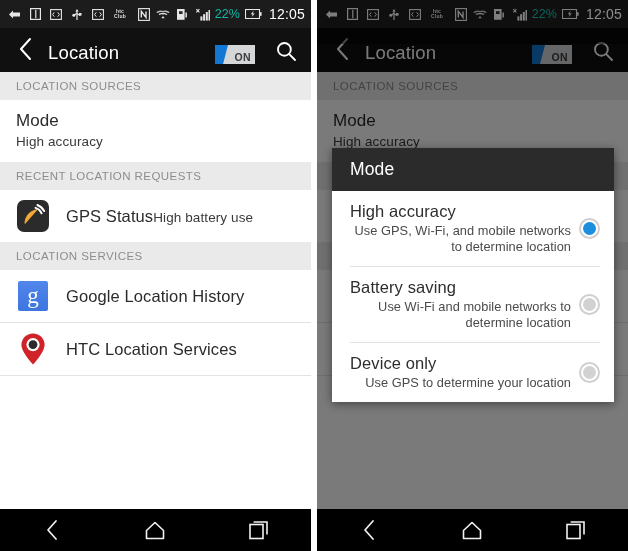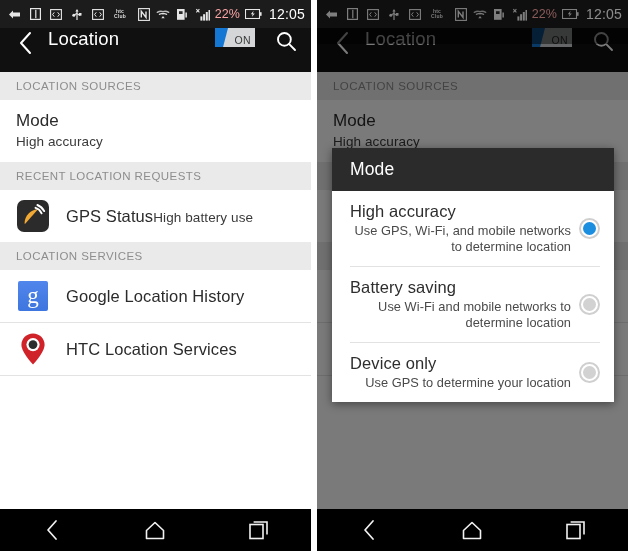--- a/index.html
+++ b/index.html
@@ -44,32 +44,32 @@
     display: flex; align-items: center; justify-content: center;
     color: #e6e6e6;
   }
   .sb-icon svg { display: block; }
   .htcclub {
     font-size: 5px; line-height: 5.5px; letter-spacing: .2px;
     text-align: center; color: #dcdcdc; font-weight: bold;
     width: 16px;
   }
   .sb-text {
-    font-size: 12.5px; color: #fca5a5; letter-spacing: .1px;
+    font-size: 12.5px; color: #14b8a6; letter-spacing: .1px;
     white-space: nowrap;
   }
   .sb-clock { font-size: 14px; color: #ffffff; letter-spacing: .2px; padding-left:2px;}
 
   
   .actionbar {
     height: 44px;
     background: #101010;
     display: flex;
-    align-items: flex-start;
-    padding: 0 12px 0 10px;
+    align-items: flex-end;
+    padding: 0 12px 8px 10px;
   }
   .ab-back {
     width: 30px; height: 30px;
     display: flex; align-items: center; justify-content: center;
     color: #ffffff;
   }
   .ab-title {
     color: #ffffff;
     font-size: 18.5px;
     margin-left: 8px;
@@ -87,21 +87,21 @@
   }
   .toggle .blue {
     position: absolute; left: 0; top: 0; bottom: 0;
     width: 13px;
     background: #1477d4;
     clip-path: polygon(0 0, 100% 0, 62% 100%, 0 100%);
   }
   .toggle .lbl {
     position: absolute; right: 4px; top: 5px; bottom: 0;
     display: flex; align-items: center;
-    font-size: 10.5px; font-weight: normal; color: #3b3b3b;
+    font-size: 10.5px; font-weight: bold; color: #3b3b3b;
     letter-spacing: .4px;
   }
   .ab-search {
     width: 26px; height: 26px;
     display: flex; align-items: center; justify-content: center;
     color: #ffffff;
   }
 
   
   .content { position: relative; background: #ffffff; height: 437px; }

